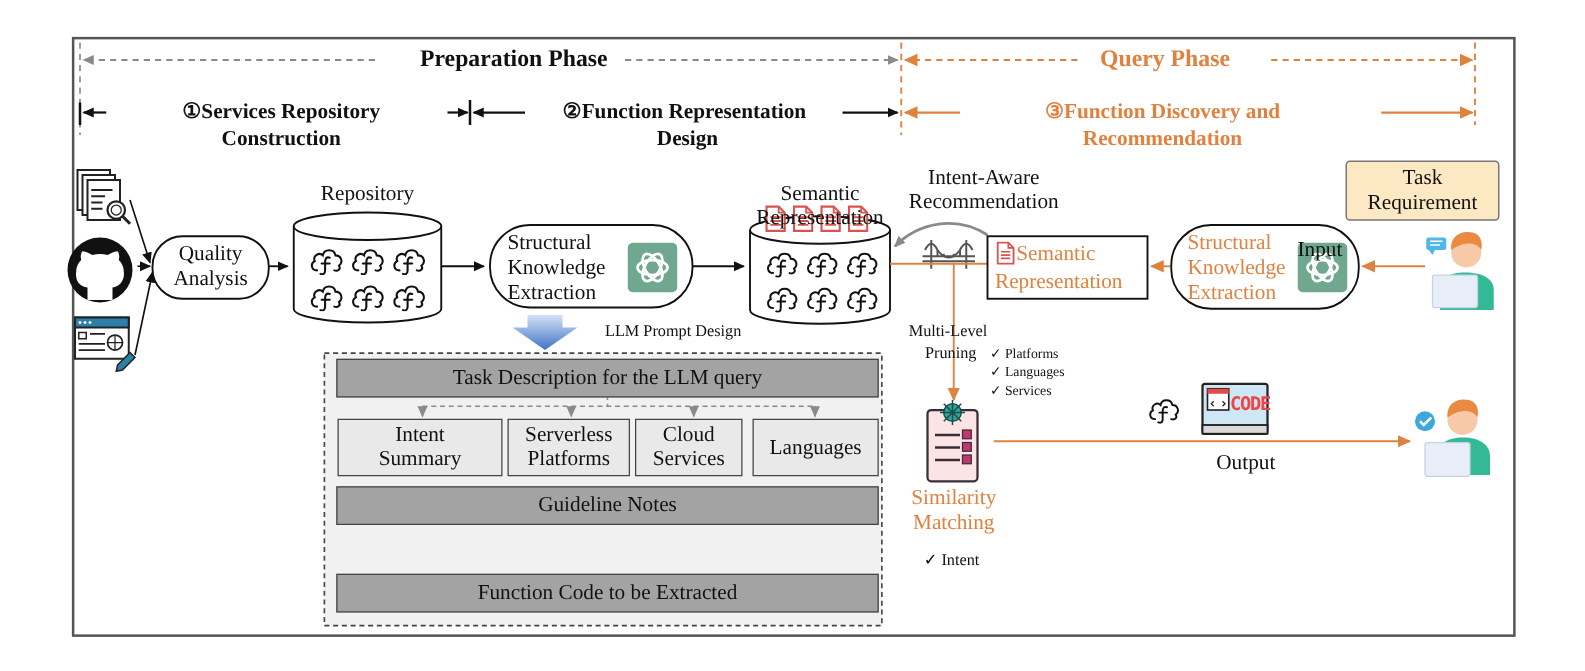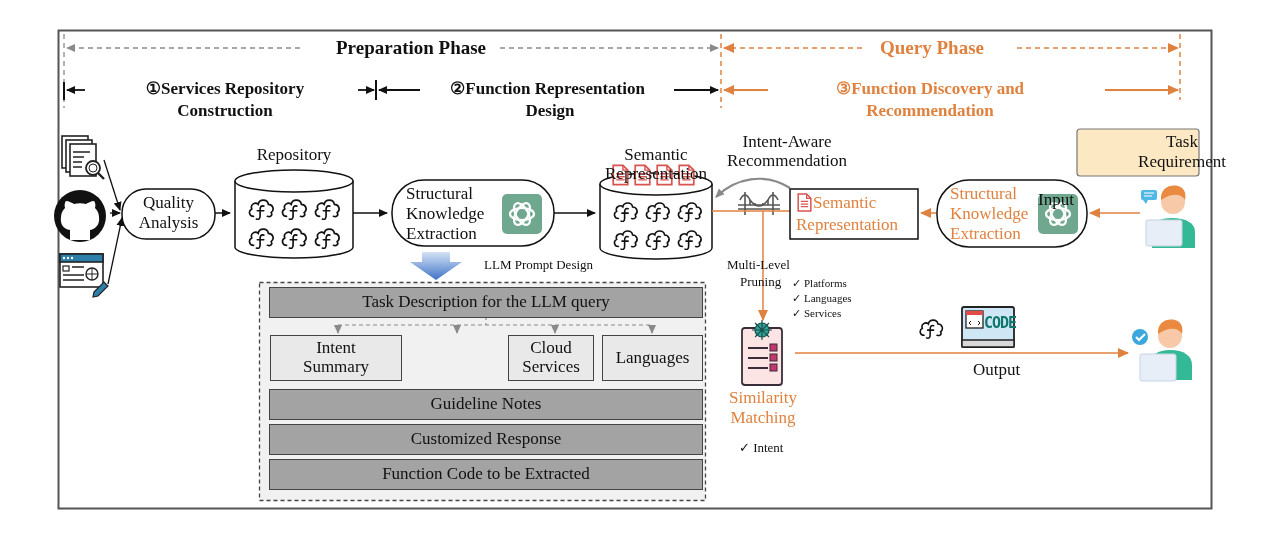--- a/index.html
+++ b/index.html
@@ -271,55 +271,60 @@
 
   <div class="t orange" style="left:813px;top:193px;font-size:17px;line-height:1.2;">Semantic</div>
   <div class="t orange" style="left:796px;top:215px;font-size:17px;line-height:1.2;">Representation</div>
 
   <div class="t orange" style="left:950px;top:184px;font-size:17px;line-height:1.17;">
     <div>Structural</div>
     <div>Knowledge</div>
     <div>Extraction</div>
   </div>
 
-  <div class="t c" style="left:1077px;top:132px;width:122px;font-size:17px;line-height:1.2;padding-left:44px;">
+  <div class="t c" style="left:1077px;top:132px;width:122px;font-size:17px;line-height:1.2;">
     <div>Task</div>
     <div>Requirement</div>
   </div>
   <div class="t" style="left:1038px;top:191px;font-size:17px;">Input</div>
 
   <div class="t" style="left:727px;top:258px;font-size:13px;">Multi-Level</div>
   <div class="t" style="left:740px;top:275px;font-size:13px;">Pruning</div>
   <div class="t" style="left:792px;top:276px;font-size:11px;line-height:1.38;">
     <div>✓ <span>Platforms</span></div>
     <div>✓ <span>Languages</span></div>
     <div>✓ <span>Services</span></div>
   </div>
 
   <div class="t c orange" style="left:718px;top:388px;width:90px;font-size:17px;line-height:1.2;">
     <div>Similarity</div>
     <div>Matching</div>
   </div>
   <div class="t" style="left:739px;top:441px;font-size:13px;">✓ <span>Intent</span></div>
 
   <div class="t" style="left:973px;top:361px;font-size:17px;">Output</div>
-  <div class="t bold" style="left:984px;top:316px;font-size:15px;color:#0f766e;font-family:'DejaVu Sans Mono',monospace;letter-spacing:-1px;">CODE</div>
+  <div class="t bold" style="left:984px;top:316px;font-size:15px;color:#ef4444;font-family:'DejaVu Sans Mono',monospace;letter-spacing:-1px;">CODE</div>
 
   <div class="box prompt-row" style="left:269px;top:287px;width:434px;height:31px;">Task Description for the LLM query</div>
 
   <div class="box prompt-cell" style="left:270px;top:335px;width:132px;height:46px;">
     <div>
         <div>Intent</div>
         <div>Summary</div>
       </div>
   </div>
+  <div class="box prompt-cell" style="left:406px;top:335px;width:98px;height:46px;">
+    <div>
+        <div>Serverless</div>
+        <div>Platforms</div>
+      </div>
+  </div>
   <div class="box prompt-cell" style="left:508px;top:335px;width:86px;height:46px;">
     <div>
         <div>Cloud</div>
         <div>Services</div>
       </div>
   </div>
   <div class="box prompt-cell" style="left:602px;top:335px;width:101px;height:46px;">Languages</div>
 
   <div class="box prompt-row" style="left:269px;top:389px;width:434px;height:31px;">Guideline Notes</div>
-  <div class="box prompt-row" style="left:269px;top:424px;width:434px;height:31px;">Customized Response</div>
   <div class="box prompt-row" style="left:269px;top:459px;width:434px;height:31px;">Function Code to be Extracted</div>
 </div>
 
 </body></html>

